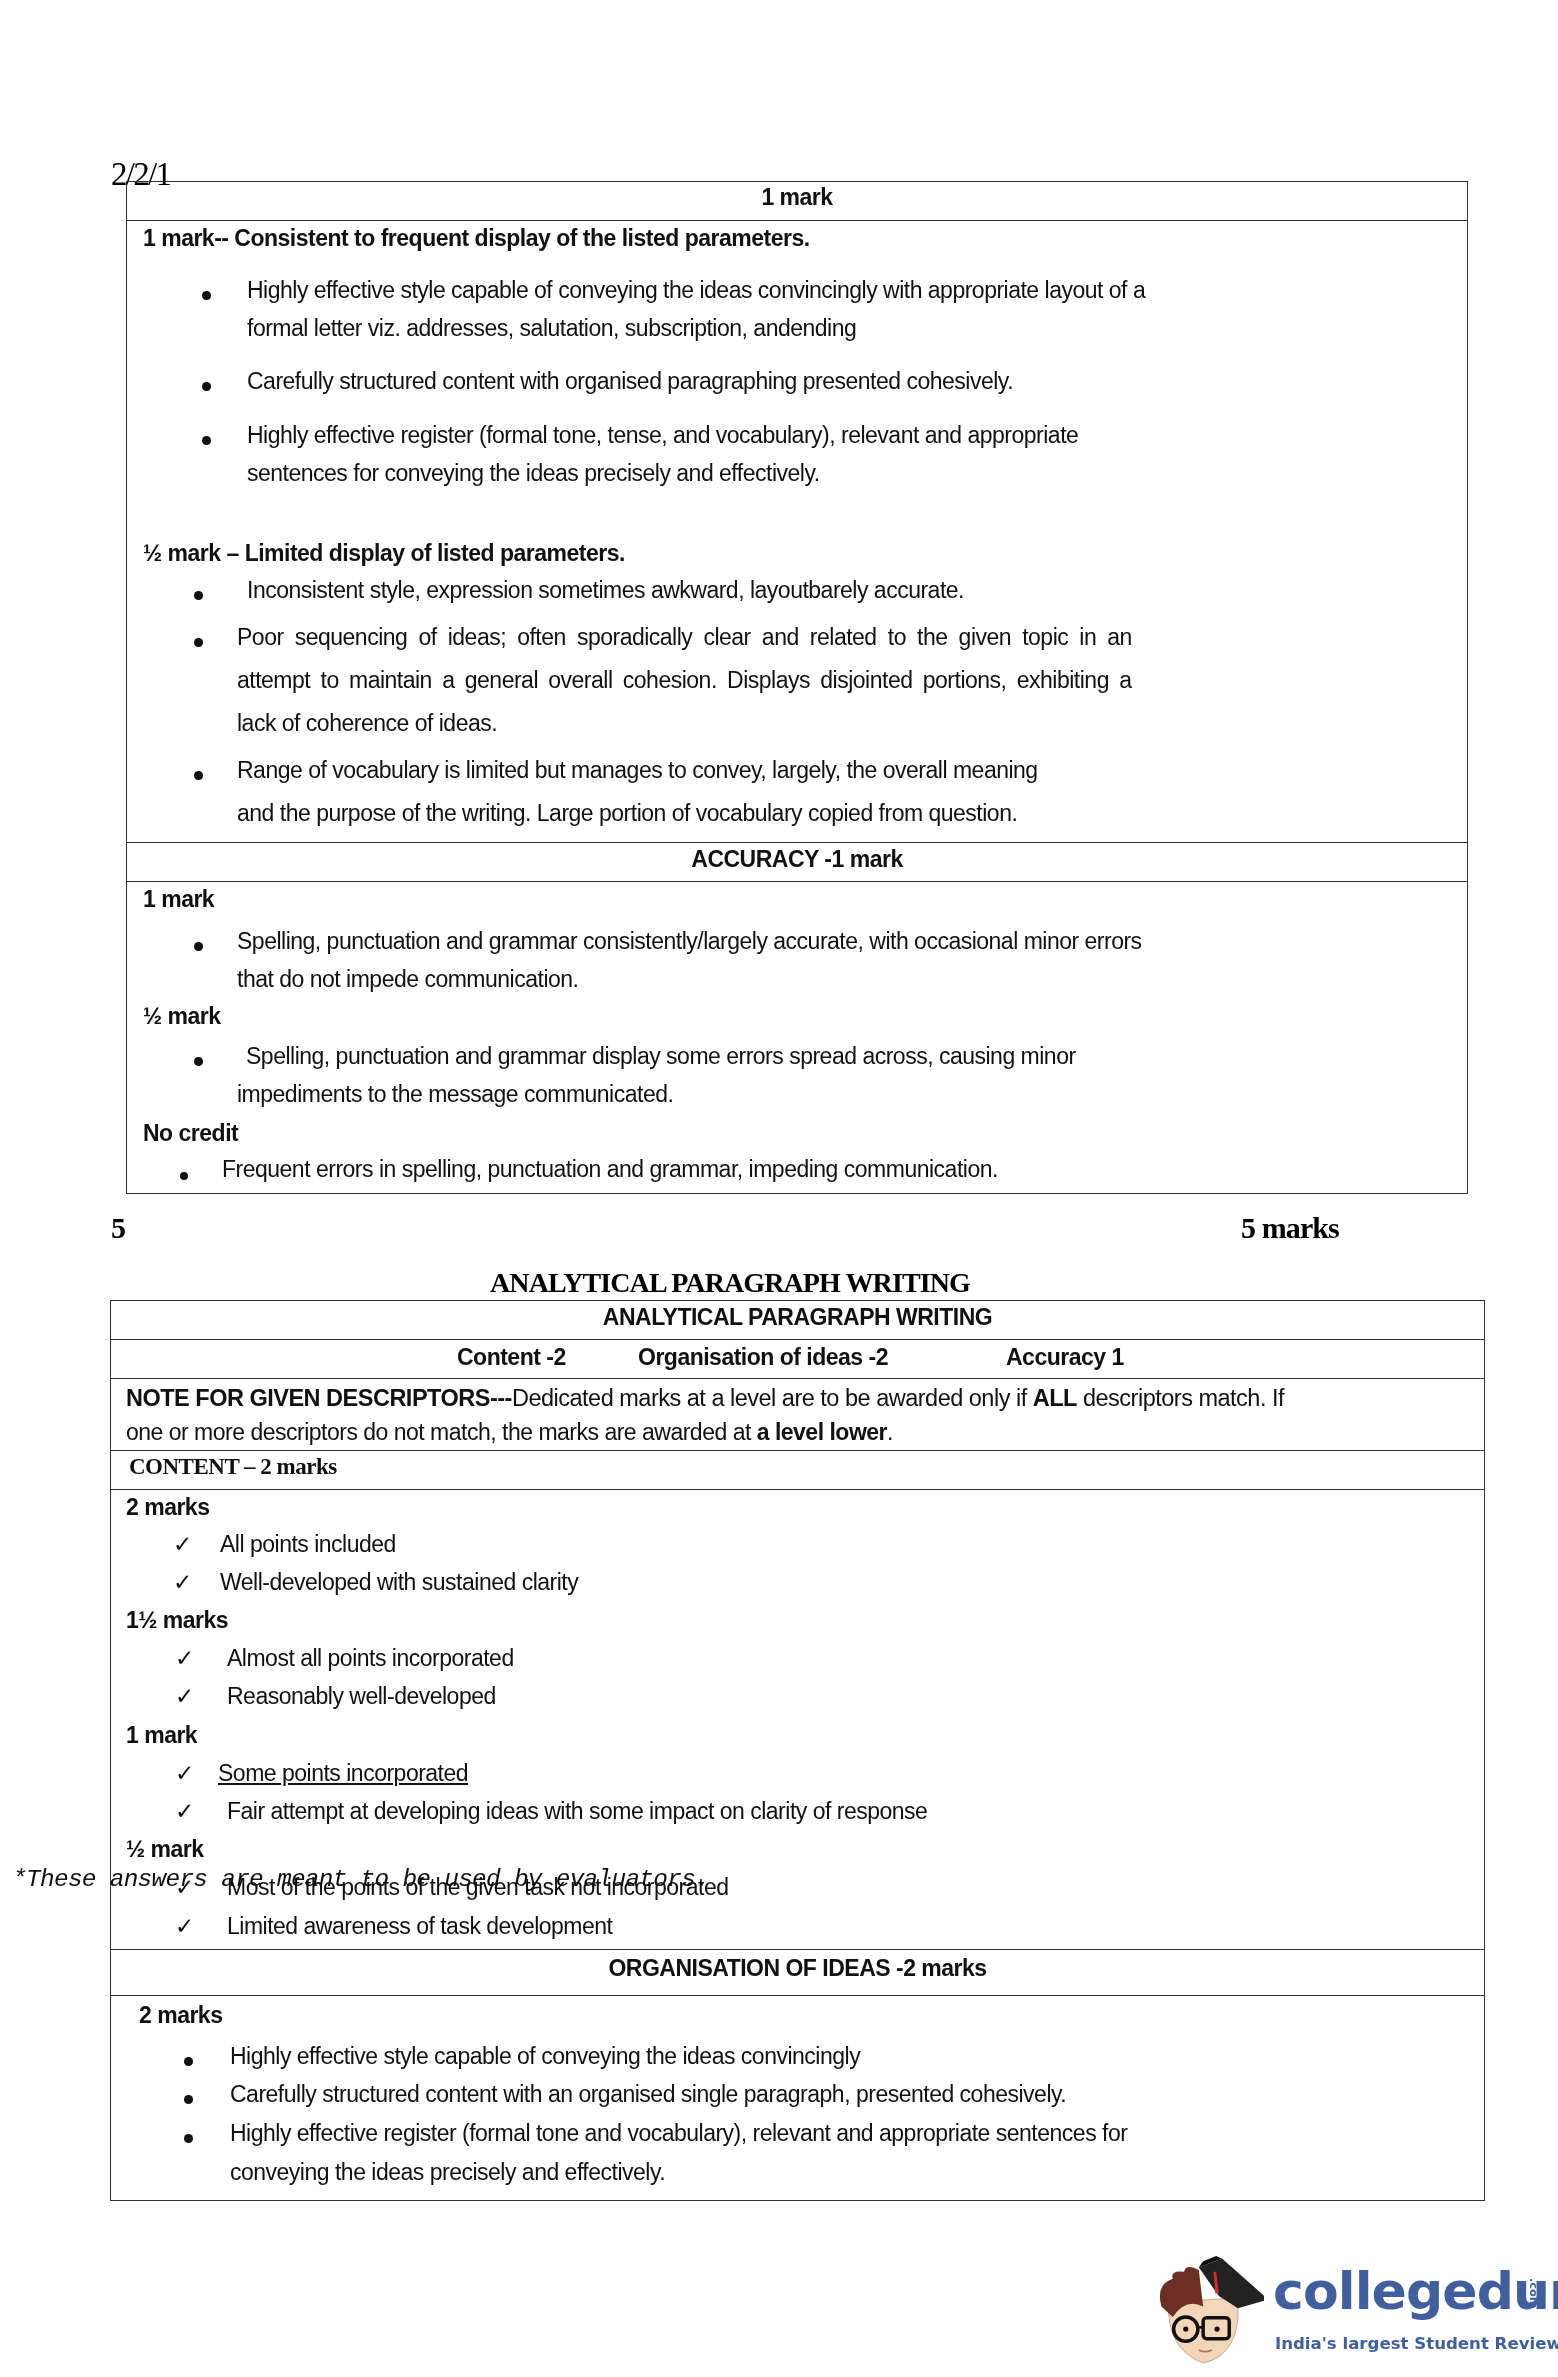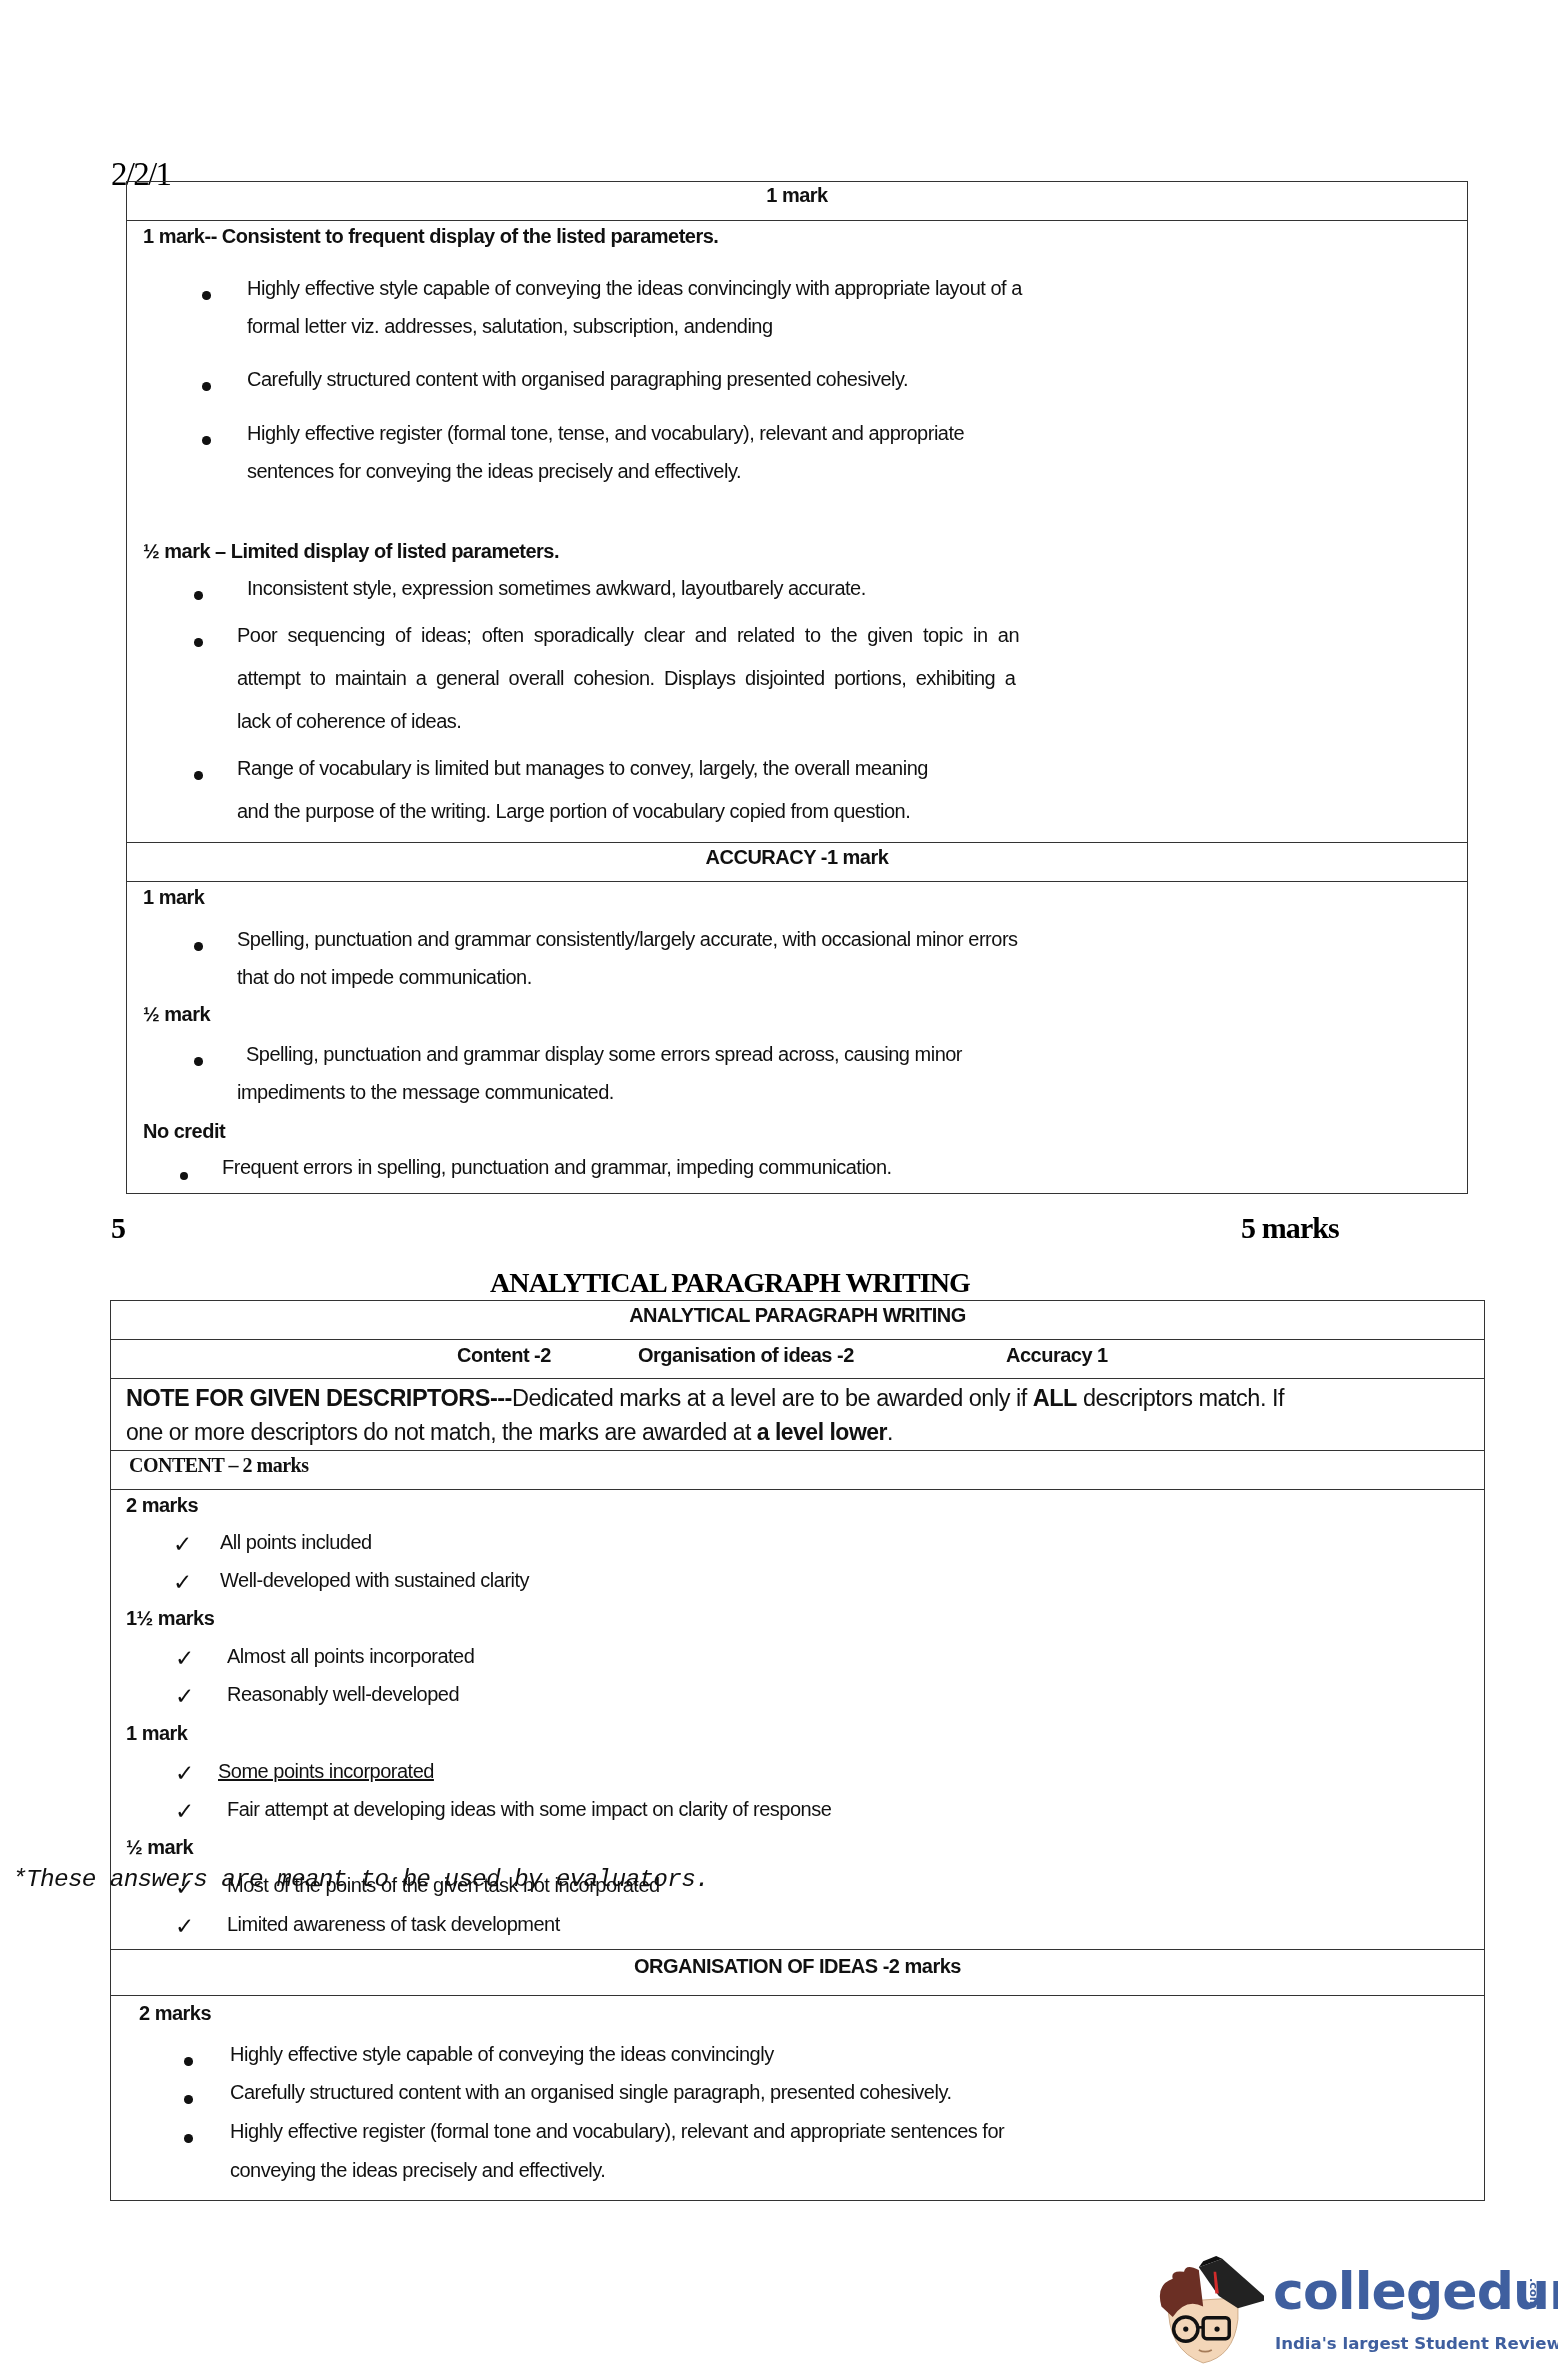--- a/index.html
+++ b/index.html
@@ -1,20 +1,20 @@
 <!DOCTYPE html>
 <html style="font-size:14px"><head>
 <meta charset="utf-8">
 <style>
   html, body { margin:0; padding:0; background:#ffffff; }
   body { width:1559px; height:2377px; position:relative; overflow:hidden; color:#000; }
   .sans { font-family: Liberation Mono, monospace; text-align: right; }
   .serif { font-family: "Liberation Serif", "DejaVu Serif", serif; }
   .abs { position:absolute; white-space:nowrap; }
-  .txt { font-family: "Liberation Sans", "DejaVu Sans", sans-serif; font-size:20px; letter-spacing:-0.5px; color:#111; }
+  .txt { font-family: "Liberation Sans", "DejaVu Sans", sans-serif; font-size:23px; letter-spacing:-0.5px; color:#111; }
   .b { font-weight:bold; }
   .box { position:absolute; border:1.7px solid #333; box-sizing:border-box; }
   .hline { position:absolute; height:0; border-top:1.7px solid #333; }
   .bullet { position:absolute; width:8.7px; height:8.7px; border-radius:50%; background:#111; }
   .check { position:absolute; font-family: "DejaVu Sans", sans-serif; font-size:23px; color:#111; }
   .center { text-align:center; }
   .logo-word { font-family: "DejaVu Sans", sans-serif; font-weight:bold; color:#3f5f9f; }
 </style>
 </head>
 <body>

